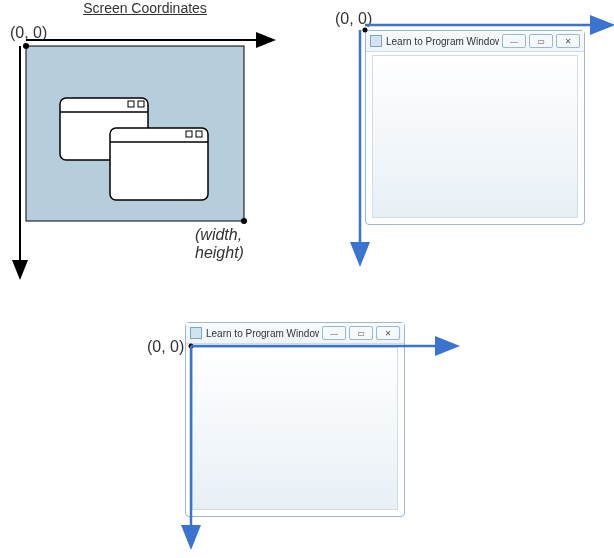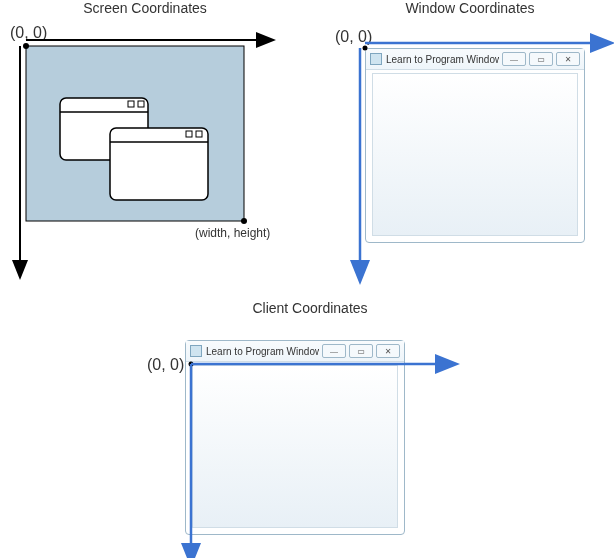--- a/index.html
+++ b/index.html
@@ -13,28 +13,30 @@
     background: #fff;
     position: relative;
   }
   .panel {
     position: absolute;
   }
   .title {
     text-align: center;
     font-size: 14px;
     margin-bottom: 2px;
+    text-decoration: underline;
   }
   .origin-label {
     position: absolute;
     font-size: 16px;
   }
   .dim-label {
     position: absolute;
-    font-size: 12px;
+    font-size: 16px;
+    font-style: italic;
   }
 
   
   #screen-panel { left: 10px; top: 0px; width: 270px; }
   #screen-svg-wrap { position: relative; width: 270px; height: 280px; }
 
   
   #window-panel { left: 335px; top: 0px; width: 270px; }
   #window-svg-wrap { position: relative; width: 270px; height: 280px; }
 
@@ -137,21 +139,20 @@
         <rect x="176" y="113" width="6" height="6" fill="none" stroke="#000"></rect>
         <rect x="186" y="113" width="6" height="6" fill="none" stroke="#000"></rect>
       </g>
     </svg>
 
     <div class="dim-label" style="left:185px; top:208px;">(width, height)</div>
   </div>
 </div>
 
 <div id="window-panel" class="panel">
-  <div class="title">Window Coordinates</div>
   <div id="window-svg-wrap">
     <div class="origin-label" style="left:0px; top:10px;">(0, 0)</div>
 
     <div class="app-window" style="left:30px; top:30px; width:220px; height:195px;">
       <div class="app-titlebar">
         <div class="app-icon"></div>
         <div class="app-title">Learn to Program Windows</div>
         <div class="sys-btn">
             <span>—</span>
           </div>
@@ -172,21 +173,20 @@
           <path d="M0,0 L10,4 L0,8 Z" fill="#3b73d1"></path>
         </marker>
       </defs>
       <line x1="30" y1="25" x2="275" y2="25" stroke="#3b73d1" stroke-width="2.5" marker-end="url(#arr-blue-w)"></line>
       <line x1="25" y1="30" x2="25" y2="262" stroke="#3b73d1" stroke-width="2.5" marker-end="url(#arr-blue-w)"></line>
     </svg>
   </div>
 </div>
 
 <div id="client-panel" class="panel">
-  <div class="title">Client Coordinates</div>
   <div id="client-svg-wrap">
     <div class="origin-label" style="left:-8px; top:38px;">(0, 0)</div>
 
     <div class="app-window" style="left:30px; top:22px; width:220px; height:195px;">
       <div class="app-titlebar">
         <div class="app-icon"></div>
         <div class="app-title">Learn to Program Windows</div>
         <div class="sys-btn">
             <span>—</span>
           </div>

